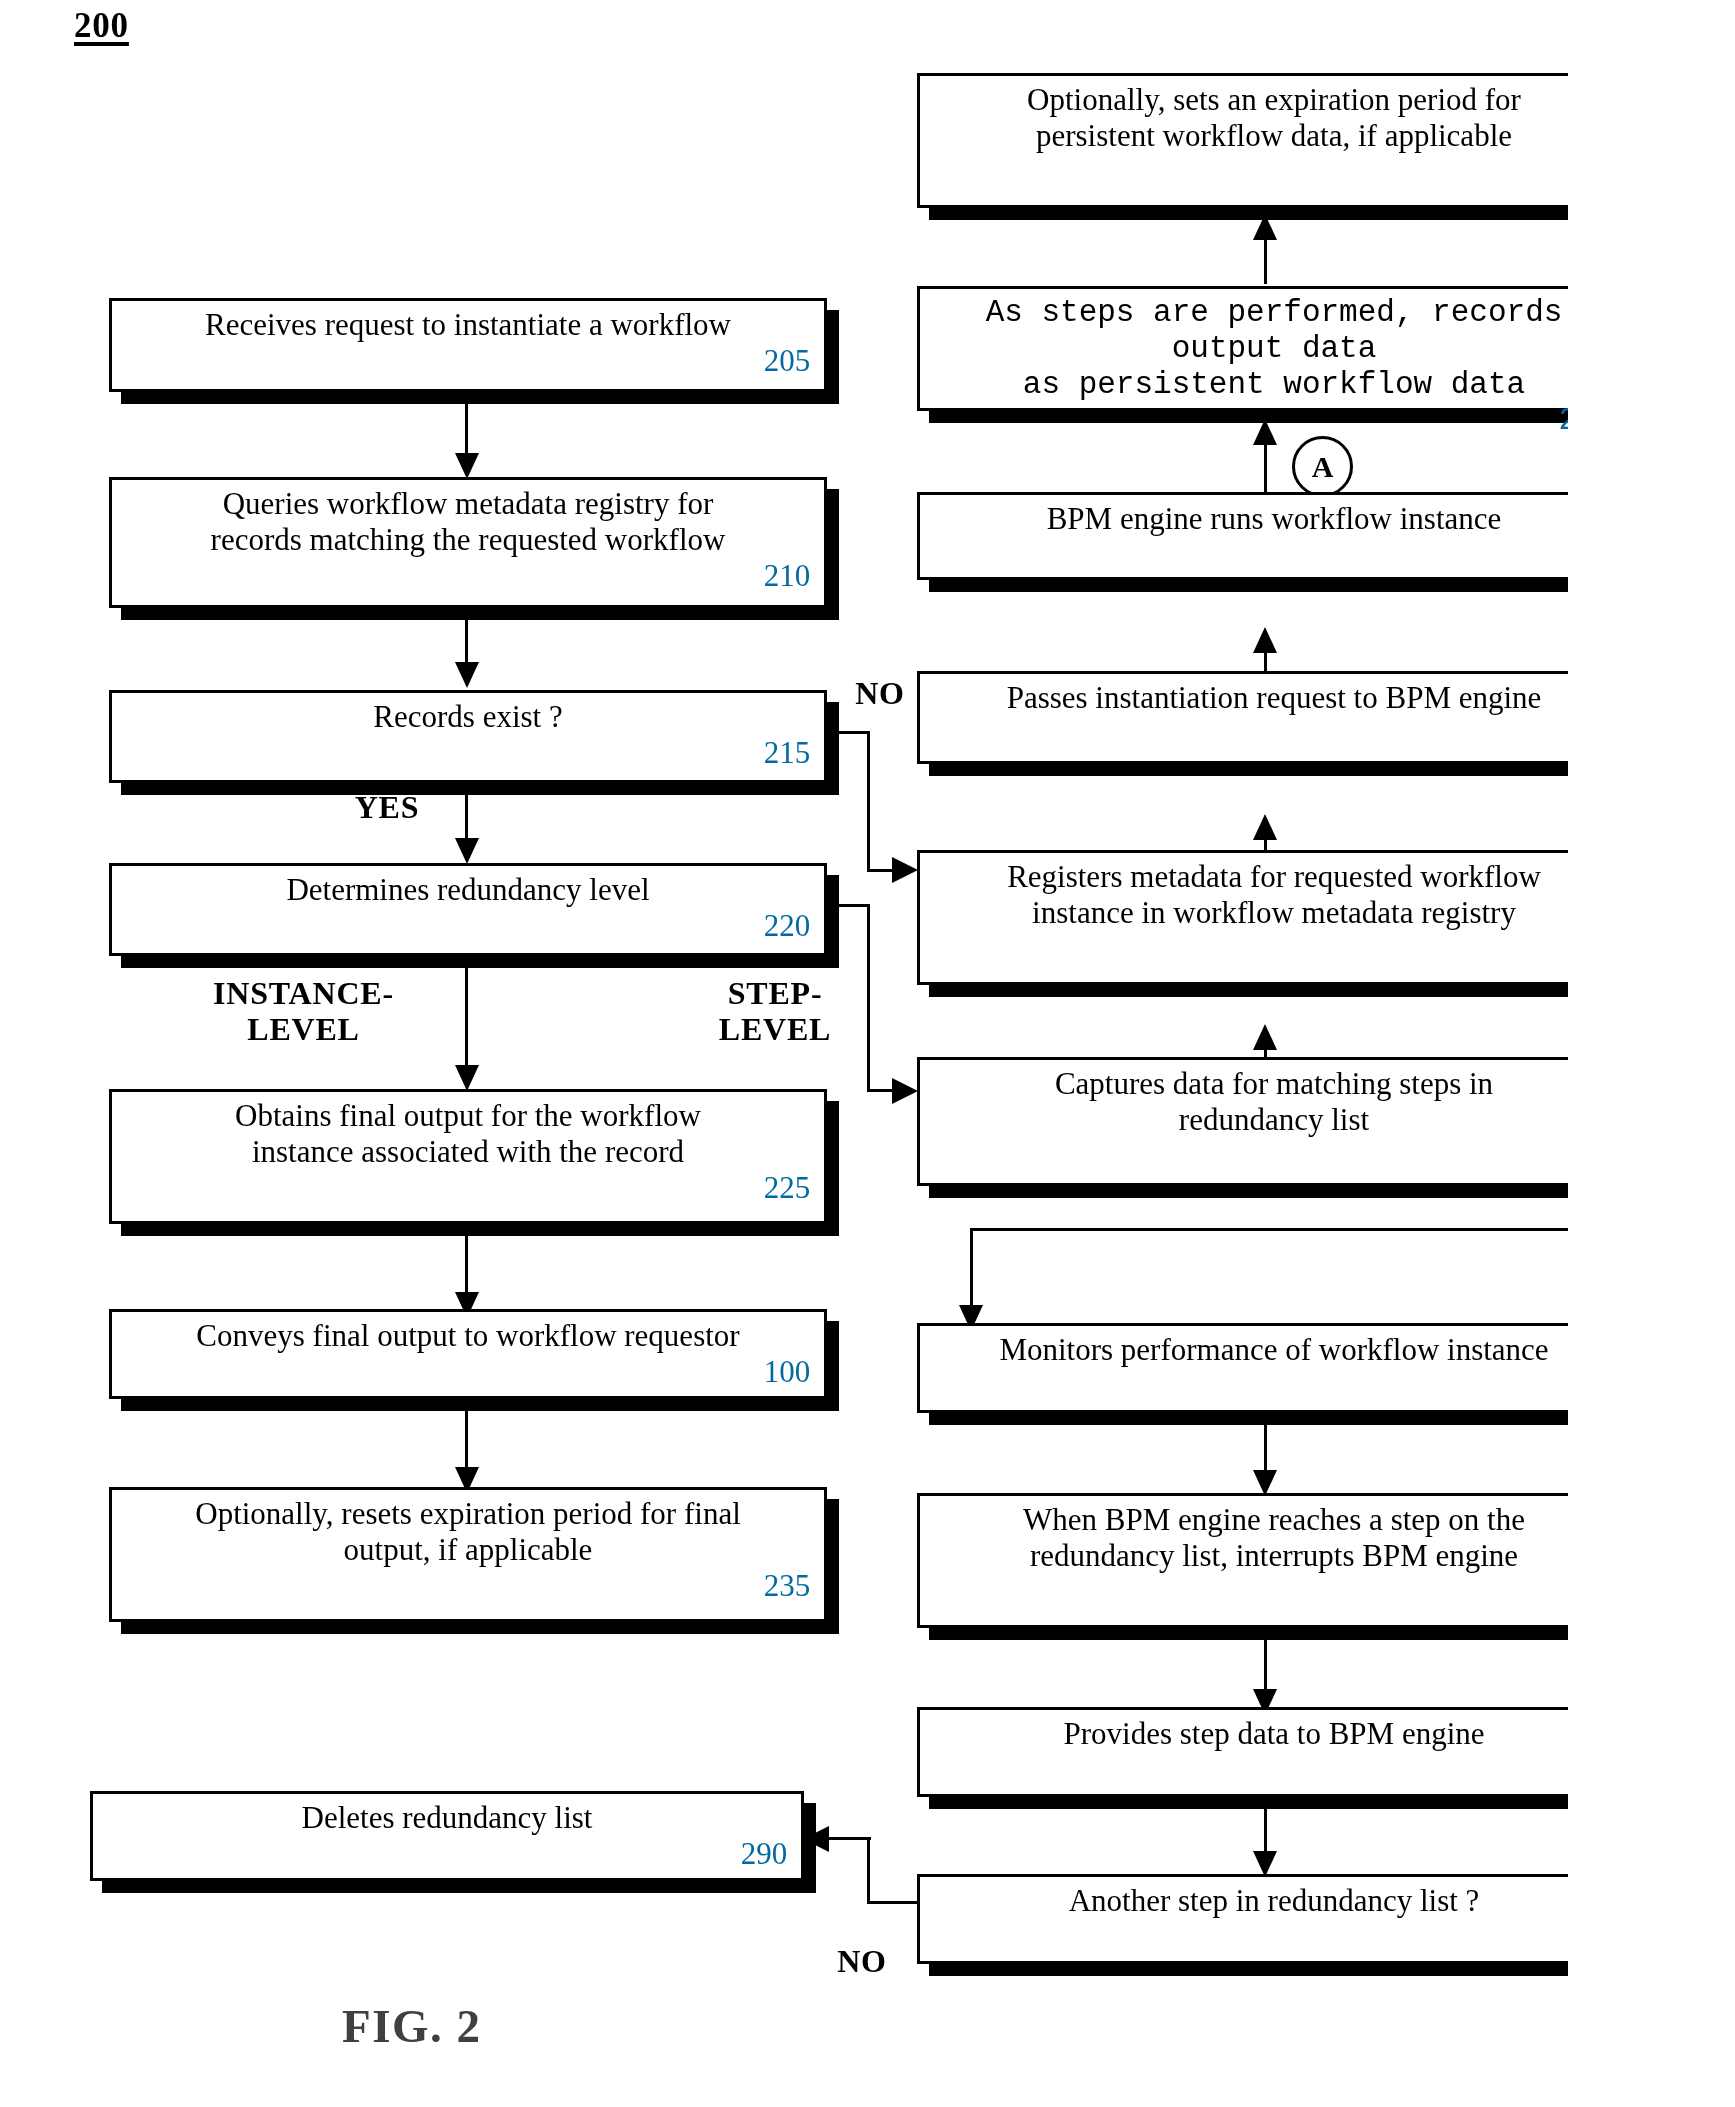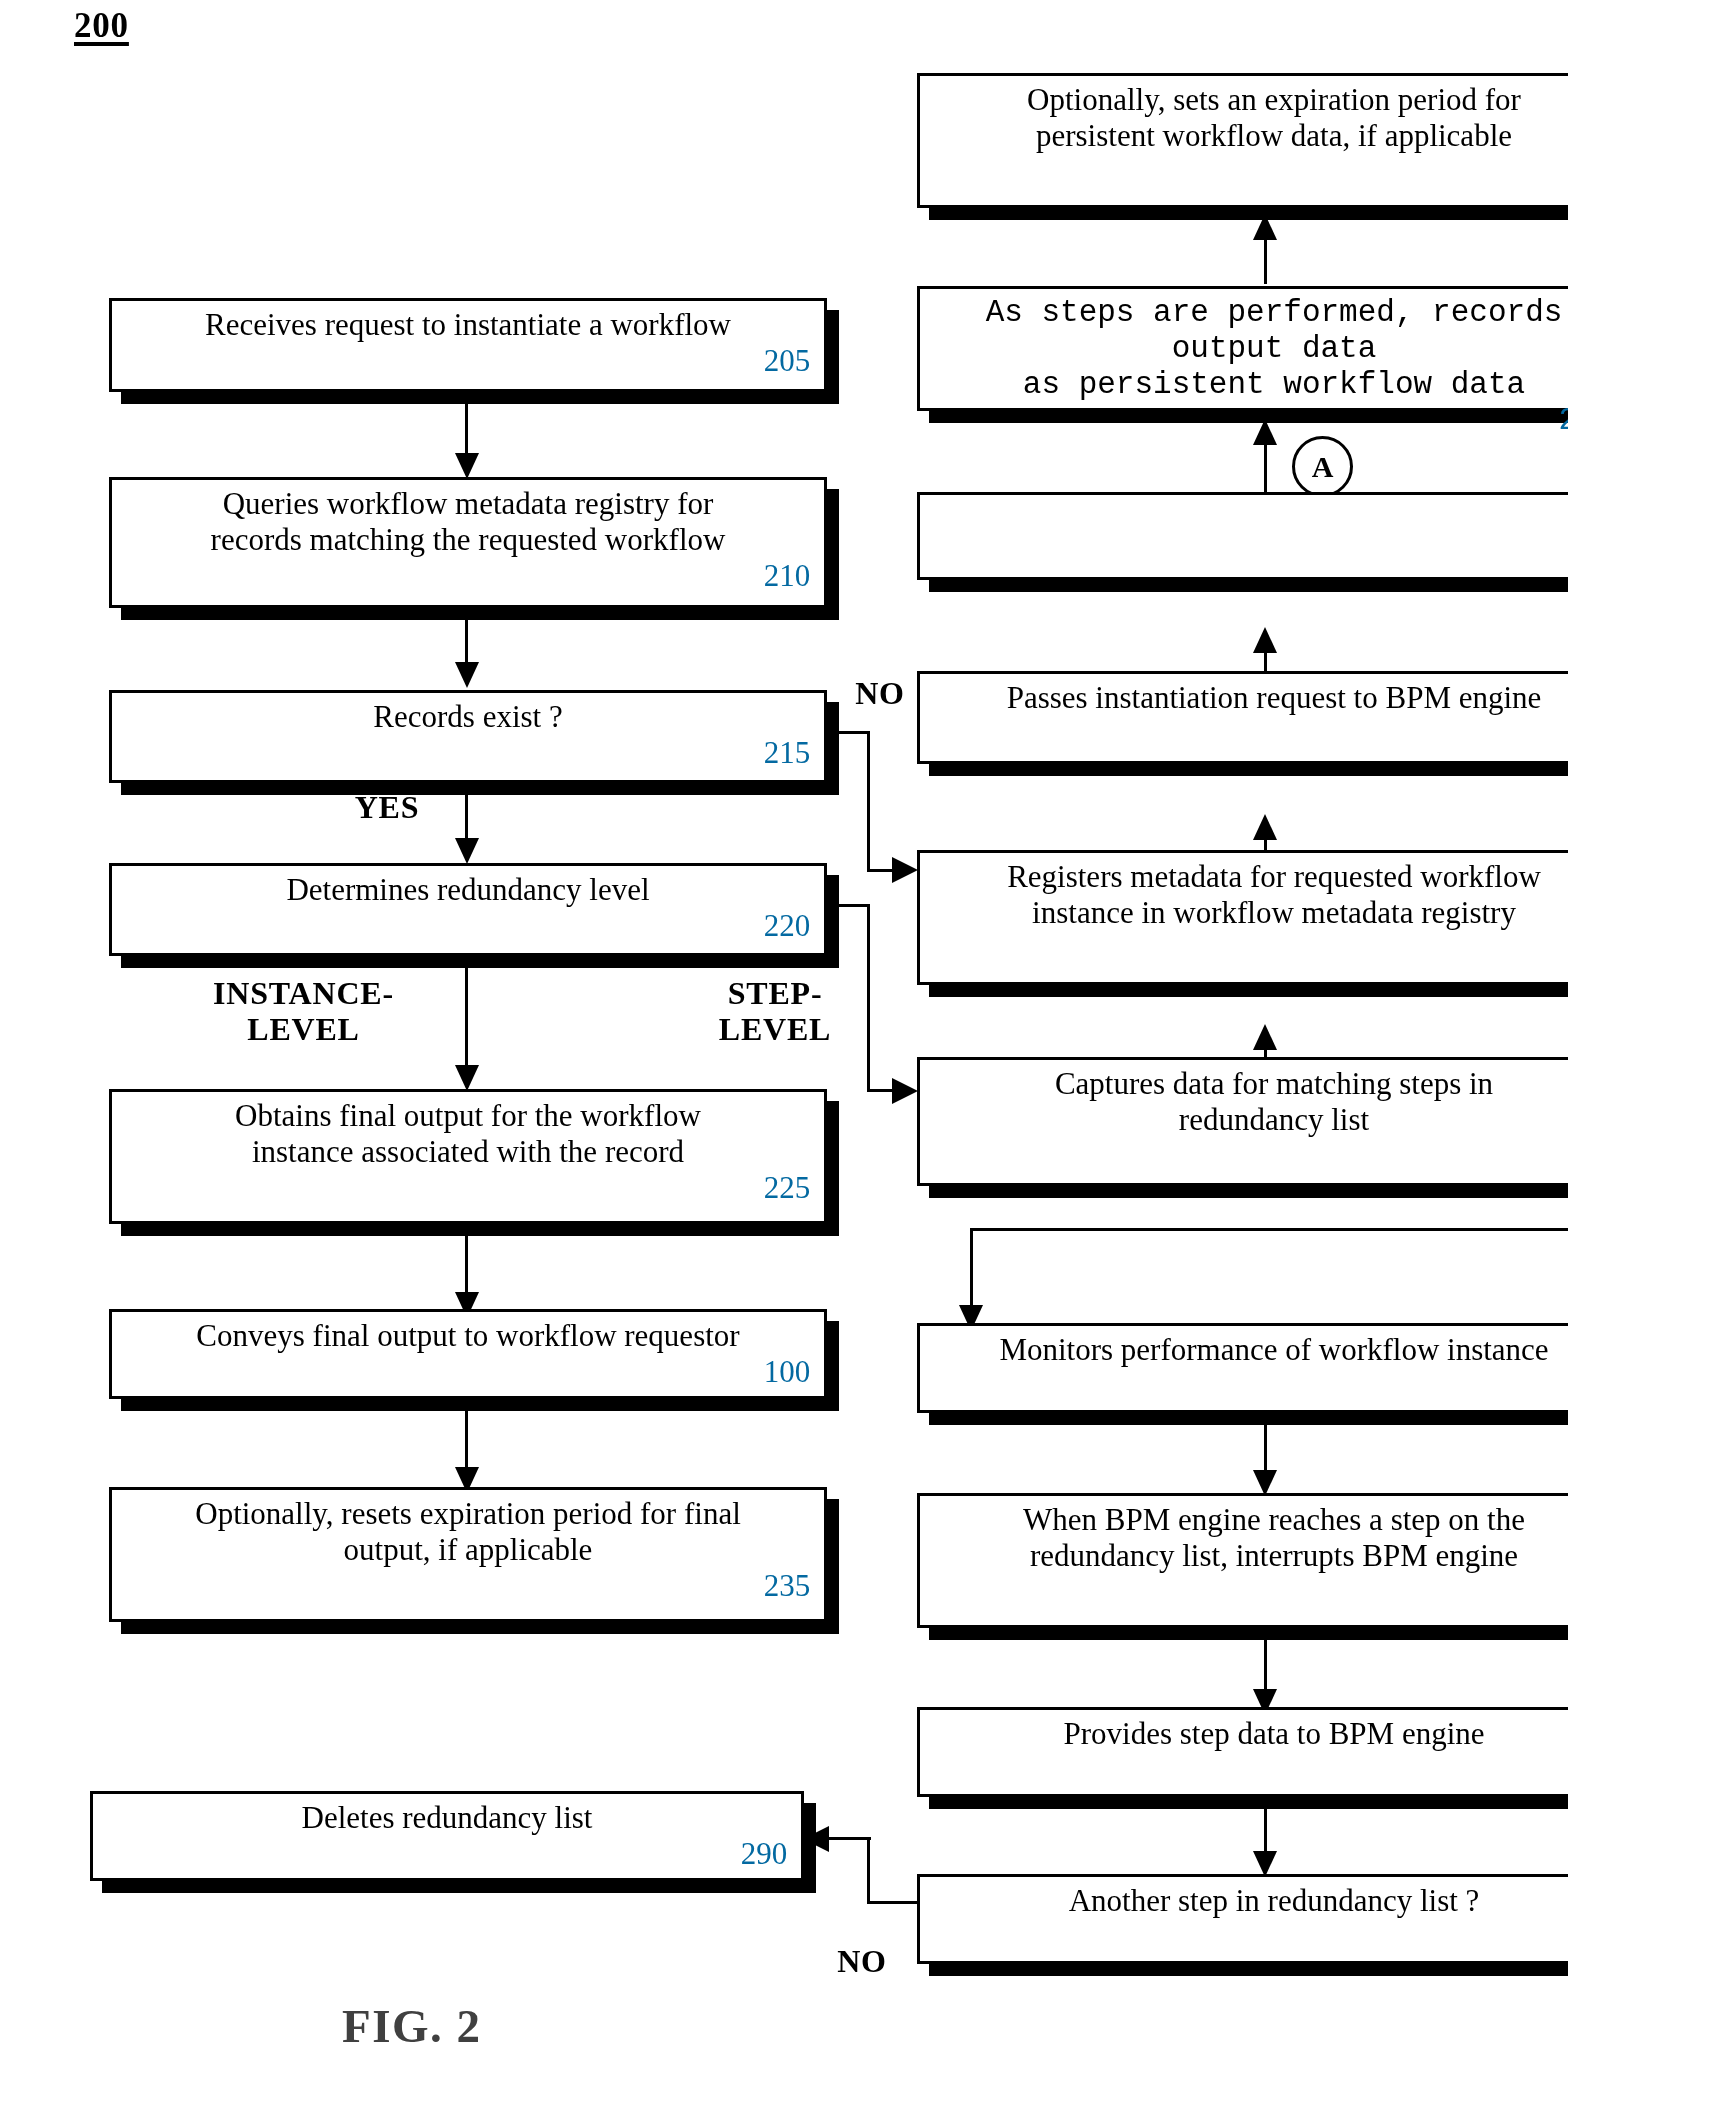--- a/index.html
+++ b/index.html
@@ -197,20 +197,21 @@
     <span class="ntext">As steps are performed, records output data
 as persistent workflow data</span>
     <span class="nref">260</span>
   </div>
 
   <div class="ln lnv" style="left:1264px;top:437px;height:55px;"></div>
   <div class="ar ar-up" style="left:1253px;top:419px;"></div>
   <div class="conn" style="left:1292px;top:436px;width:61px;height:61px;">A</div>
 
   <div class="node" style="left:917px;top:492px;width:714px;height:88px;">
+    <span class="ntext">BPM engine runs workflow instance</span>
     <span class="nref">255</span>
   </div>
 
   <div class="conn" style="left:1638px;top:486px;width:65px;height:65px;">B</div>
 
   <div class="ln lnh" style="left:1630px;top:551px;width:42px;"></div>
   <div class="ln lnv" style="left:1669px;top:551px;height:680px;"></div>
   <div class="ln lnh" style="left:970px;top:1228px;width:702px;"></div>
   <div class="ln lnv" style="left:970px;top:1228px;height:84px;"></div>
   <div class="ar ar-down" style="left:959px;top:1305px;"></div>

